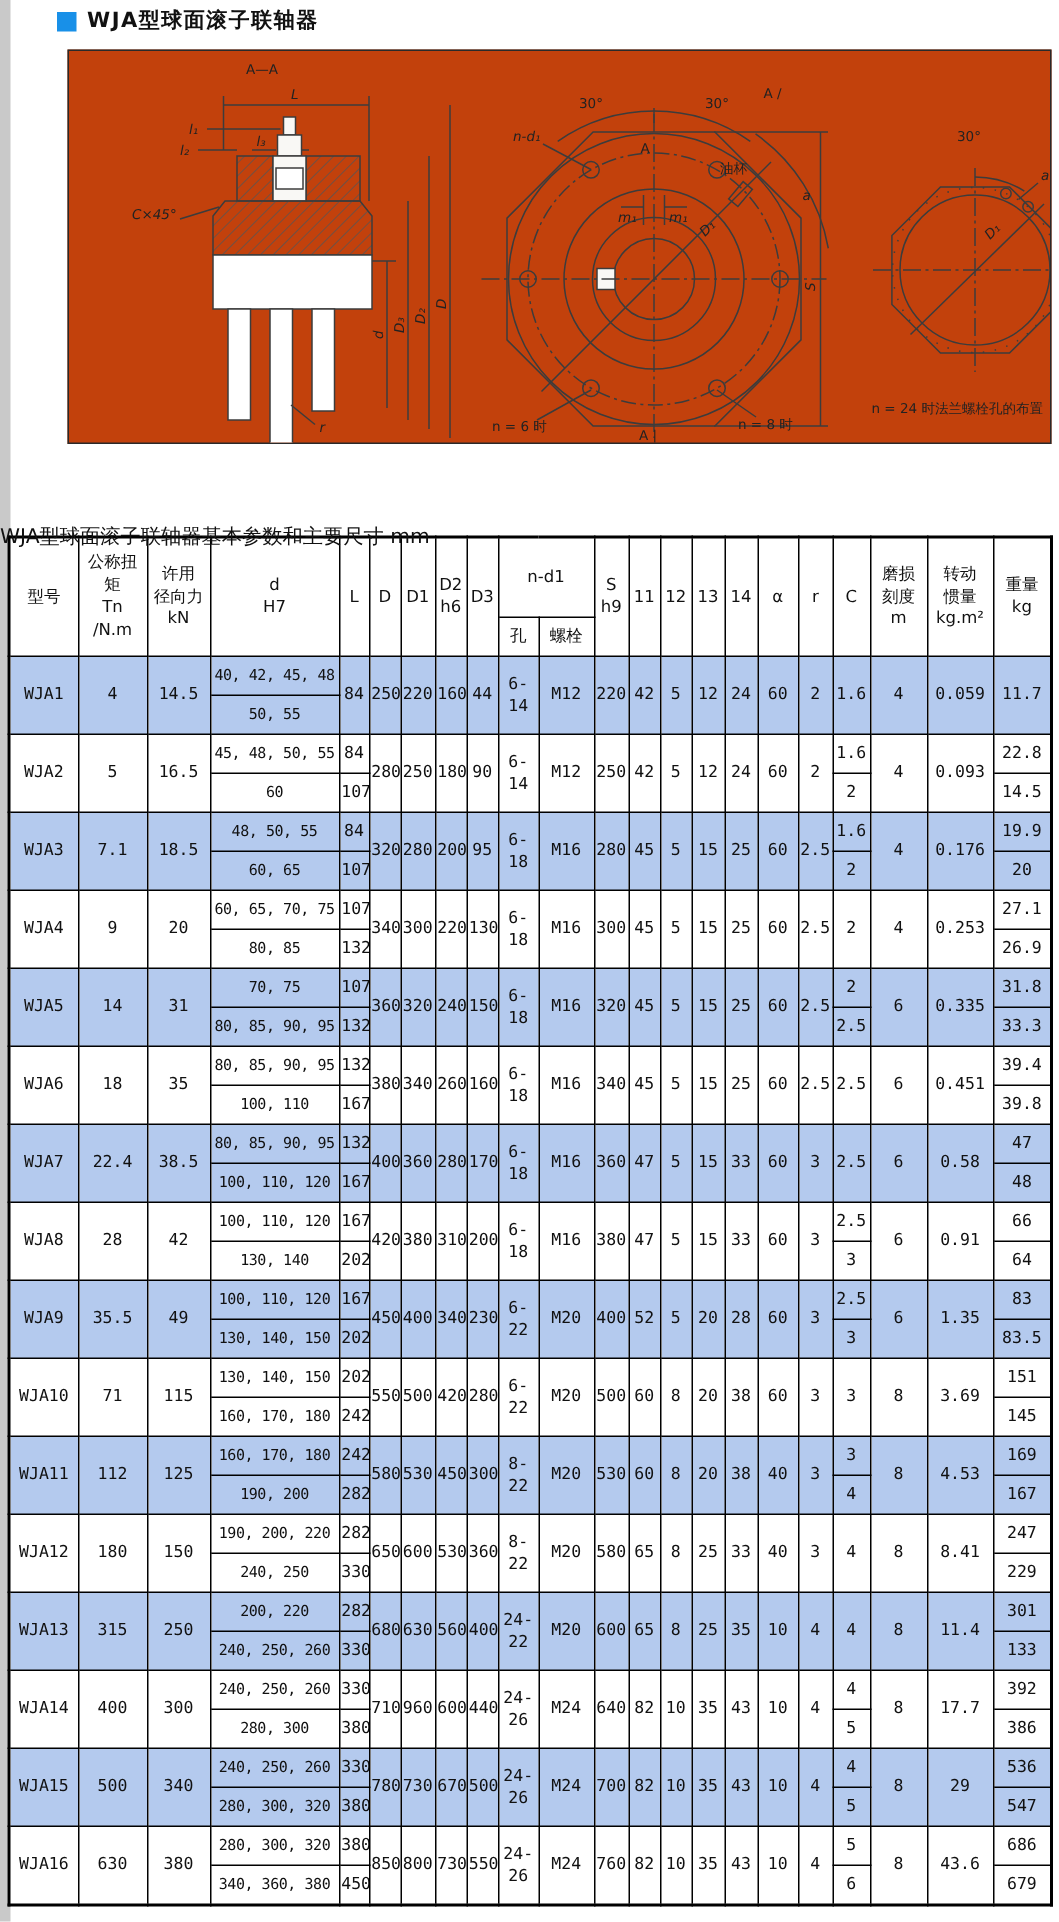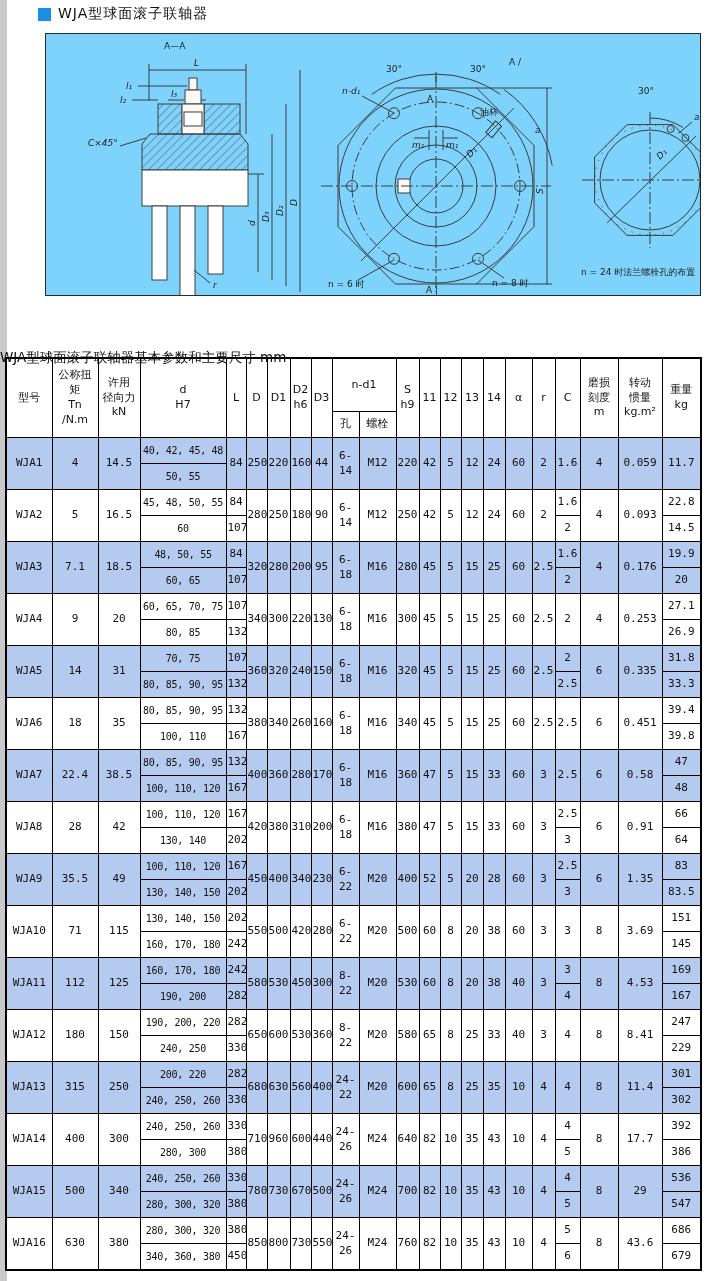--- a/index.html
+++ b/index.html
@@ -6,25 +6,25 @@
   body {
     width:706px; height:1281px; position:relative; background:#ffffff;
     font-family:"DejaVu Sans","Liberation Sans",sans-serif; color:#111;
     overflow:hidden;
   }
   .left-strip { position:absolute; left:0; top:0; width:7px; height:1281px; background:#c9c9c9; }
 
   
   .title-bar { position:absolute; left:38px; top:5px; display:flex; align-items:center; gap:7px; z-index:3; }
   .title-sq { width:13px; height:13px; background:#1890e8; }
-  .title-text { font-size:14px; font-weight:normal; letter-spacing:1px; }
+  .title-text { font-size:14px; font-weight:bold; letter-spacing:1px; }
 
   
   .draw-box { position:absolute; left:45px; top:33px; width:654px; height:261px;
-    border:1px solid #2a2a2a; background:#7dd3fc; z-index:2; }
+    border:1px solid #2a2a2a; background:#c2410c; z-index:2; }
   .draw-box svg { display:block; }
   .draw-box text { font-family:"DejaVu Sans",sans-serif; fill:#222; font-size:9px; }
   .lbl-i { font-style:italic; }
 
   
   .caption { position:absolute; left:0px; top:316px; font-size:13.5px; z-index:3; white-space:nowrap;margin-top:33px; }
 
   
   .tbl-wrap { position:absolute; left:5px; top:357px; z-index:2; }
   table { border-collapse:collapse; table-layout:fixed; width:697px; border:2px solid #000; background:#fff; }
@@ -605,21 +605,21 @@
           <td rowspan="2">10</td>
           <td rowspan="2">4</td>
           <td rowspan="2">4</td>
           <td rowspan="2">8</td>
           <td rowspan="2">11.4</td>
           <td>301</td>
         </tr>
         <tr class="hl">
           <td class="dcol">240, 250, 260</td>
           <td>330</td>
-          <td>302</td>
+          <td>133</td>
         </tr>
         <tr class="">
           <td rowspan="2">WJA14</td>
           <td rowspan="2">400</td>
           <td rowspan="2">300</td>
           <td class="dcol">240, 250, 260</td>
           <td>330</td>
           <td rowspan="2">710</td>
           <td rowspan="2">960</td>
           <td rowspan="2">600</td>

